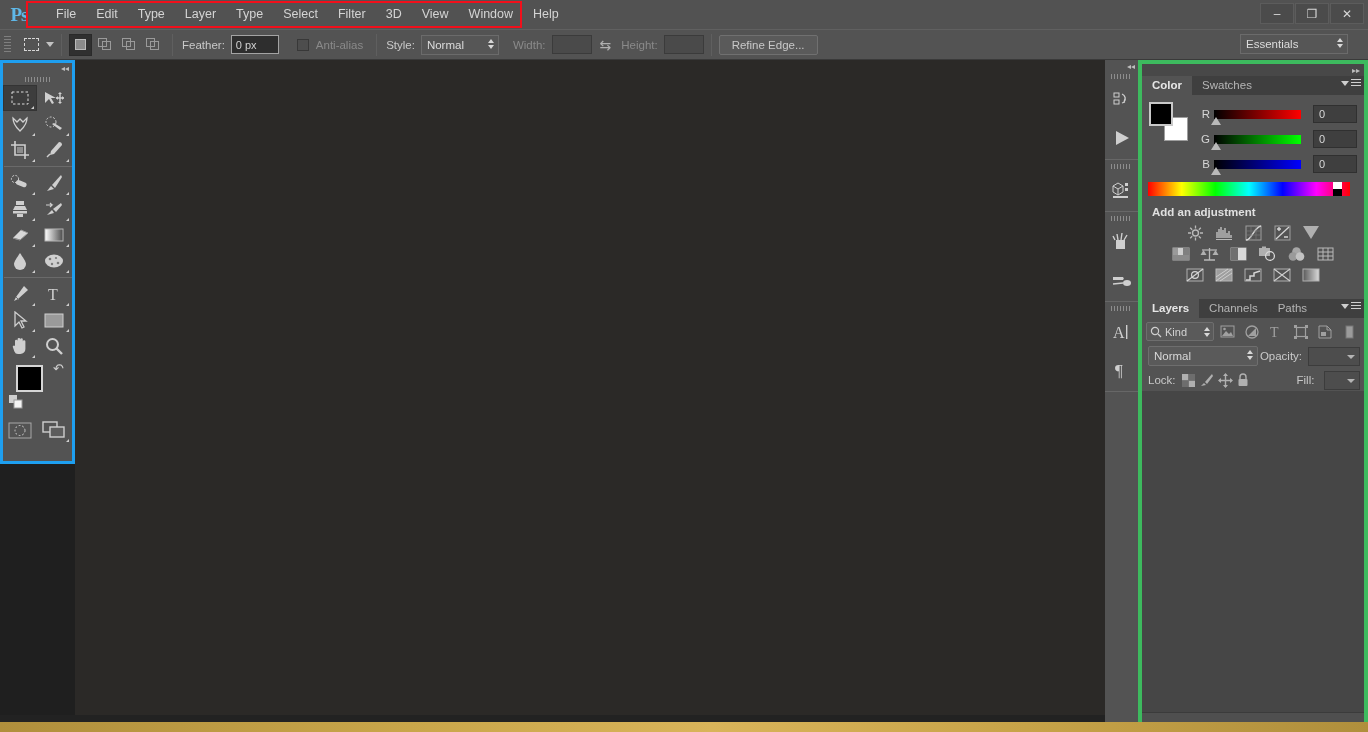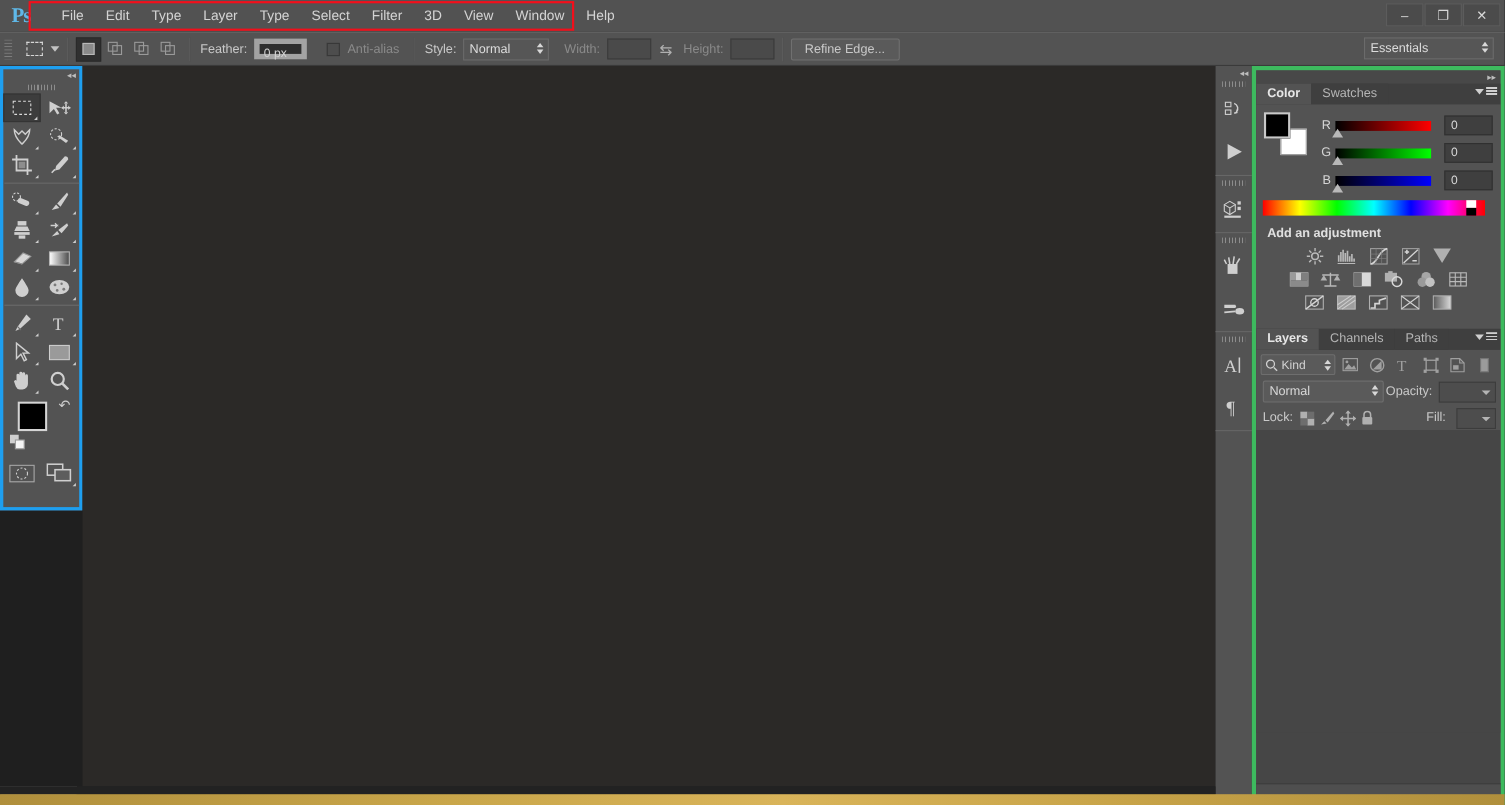--- a/index.html
+++ b/index.html
@@ -37,33 +37,33 @@
   .bool-btn { width:23px; height:22px; display:flex; align-items:center; justify-content:center;
      margin-right:1px; }
   .bool-btn.on { background:#303030; border:1px solid #2a2a2a; }
   .sq { width:11px;height:11px;border:1px solid #b9b9b9; }
   .sq.fill { background:#8a8a8a; }
   .sq2 { position:relative; width:14px; height:13px; }
   .sq2 i { position:absolute; width:9px;height:9px;border:1px solid #9a9a9a; display:block;}
   .sq2 i.a{left:0;top:0;} .sq2 i.b{left:4px;top:3px;}
   .lbl { color:#c9c9c9; font-size:11.5px; margin:0 6px 0 2px; }
   .lbl.dim { color:#8a8a8a; }
-  .field { background:#2e2e2e; border:5px solid #a3a3a3; height:19px; color:#d2d2d2;
+  .field { background:#2e2e2e; border:1px solid #a3a3a3; height:19px; color:#d2d2d2;
     font-size:11px; padding:0 4px; line-height:18px; }
   .field.empty { background:#4a4a4a; border:1px solid #3b3b3b; }
   .cb { width:12px;height:12px;background:#4d4d4d;border:1px solid #383838; margin-right:5px;}
   .selectbox { background:#565656; border:1px solid #6b6b6b; height:20px; min-width:78px;
     color:#dcdcdc; font-size:11.5px; padding:0 16px 0 5px; line-height:19px; position:relative; }
   .selectbox .arrows { position:absolute; right:4px; top:3px; display:flex; flex-direction:column; gap:2px;}
   .ar-up{width:0;height:0;border-left:3.5px solid transparent;border-right:3.5px solid transparent;border-bottom:4px solid #d8d8d8;}
   .ar-dn{width:0;height:0;border-left:3.5px solid transparent;border-right:3.5px solid transparent;border-top:4px solid #d8d8d8;}
   .swap-ico { color:#b0b0b0; font-size:14px; margin:0 8px; }
   .btn3d { background:#5a5a5a; border:1px solid #707070; border-radius:2px; height:20px;
     color:#c8c8c8; font-size:11.5px; padding:0 12px; line-height:18px; }
-  #workspace-sel { position:absolute; right:10px; top:4px; width:118px; }
+  #workspace-sel { position:absolute; right:20px; top:4px; width:108px; }
 
   
   #toolbar { position:absolute; left:0; top:60px; width:75px; height:404px;
     background:#535353; border:3px solid #1e9ff0; }
   #tb-collapse { height:11px; display:flex; align-items:center; justify-content:flex-end;
      padding-right:3px; color:#bdbdbd; font-size:8px; }
   #tb-grip { height:11px; display:flex; align-items:center; justify-content:center; }
   #tb-grip div { width:26px; height:5px;
      background-image:repeating-linear-gradient(to right,#8d8d8d 0 1px,transparent 1px 3px); }
   .tgrid { display:flex; flex-wrap:wrap; }

